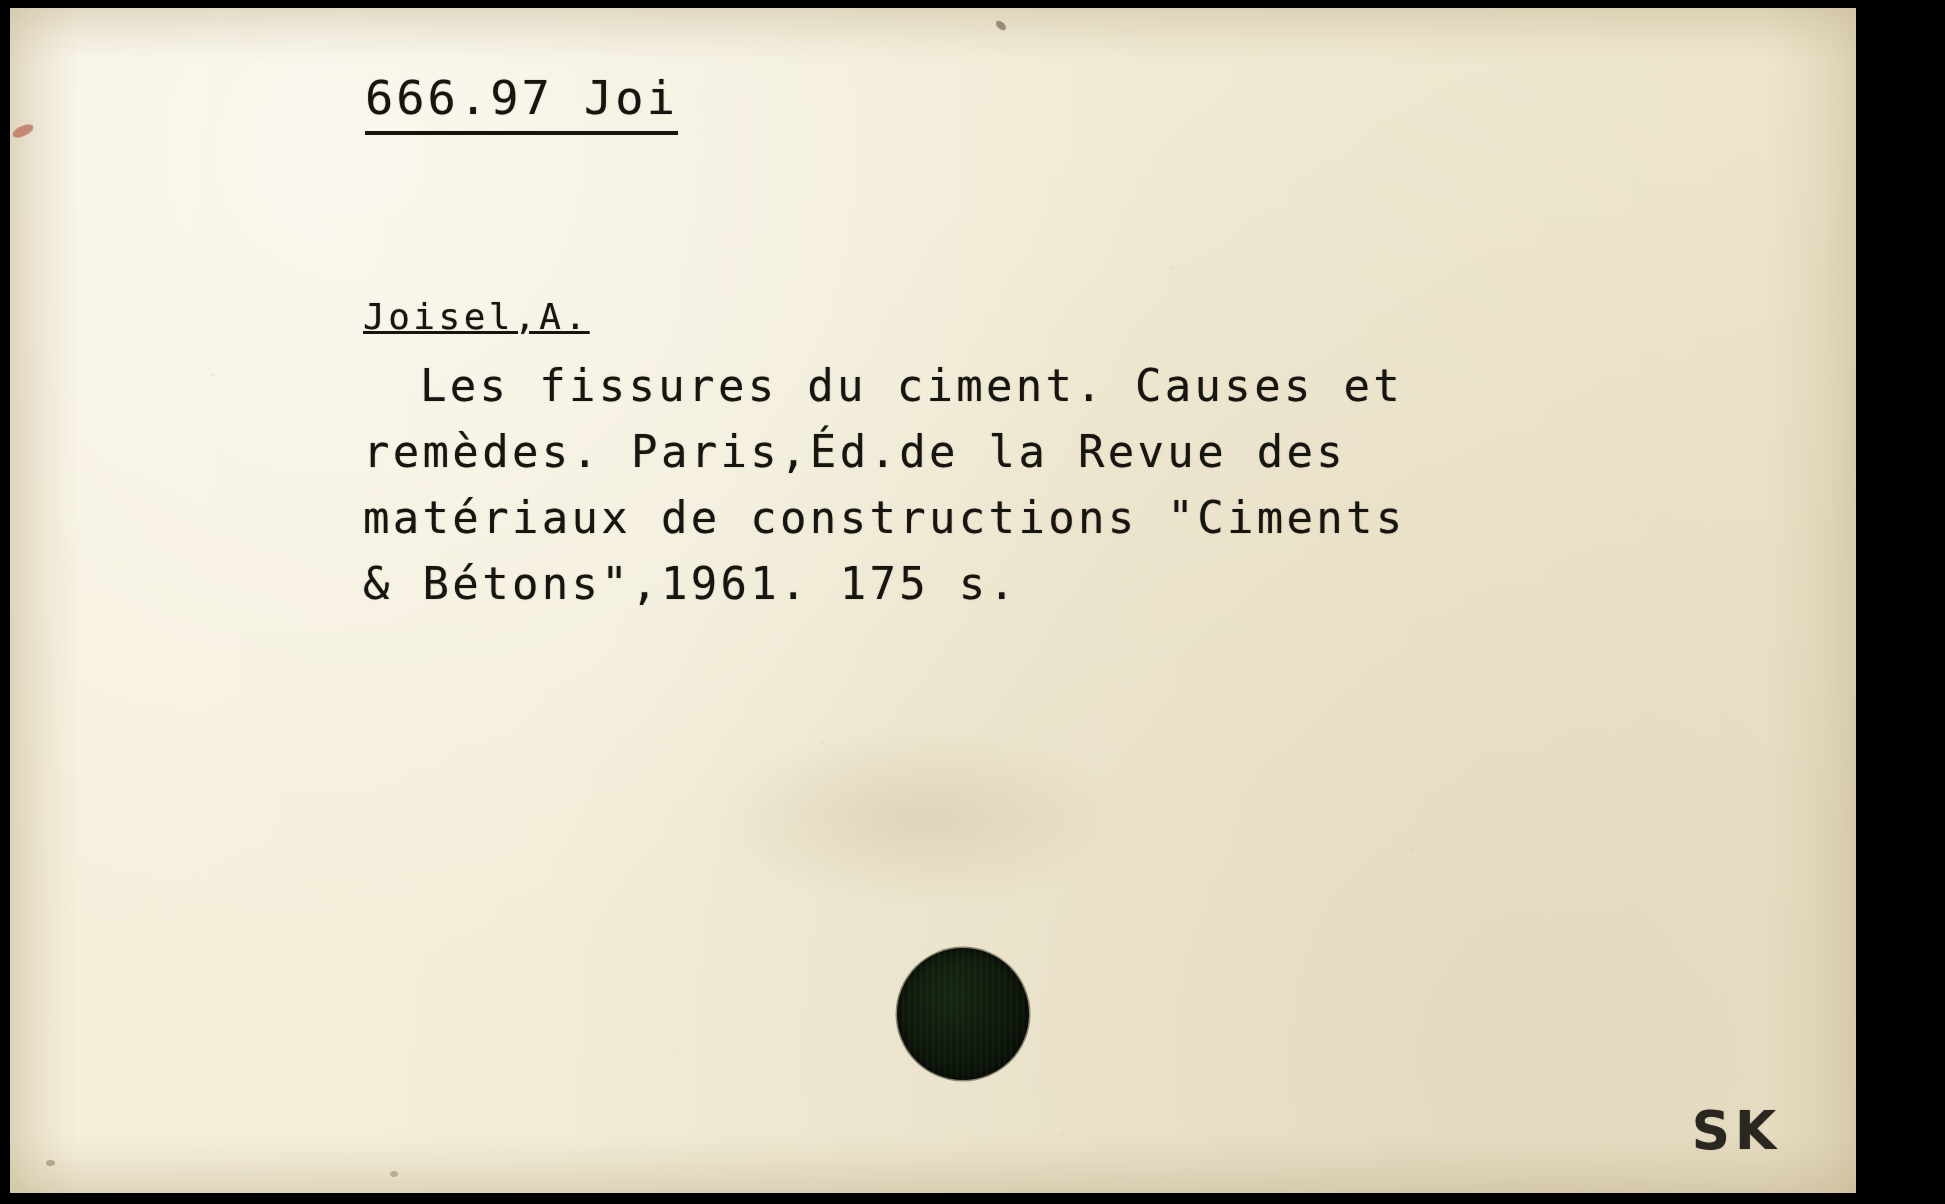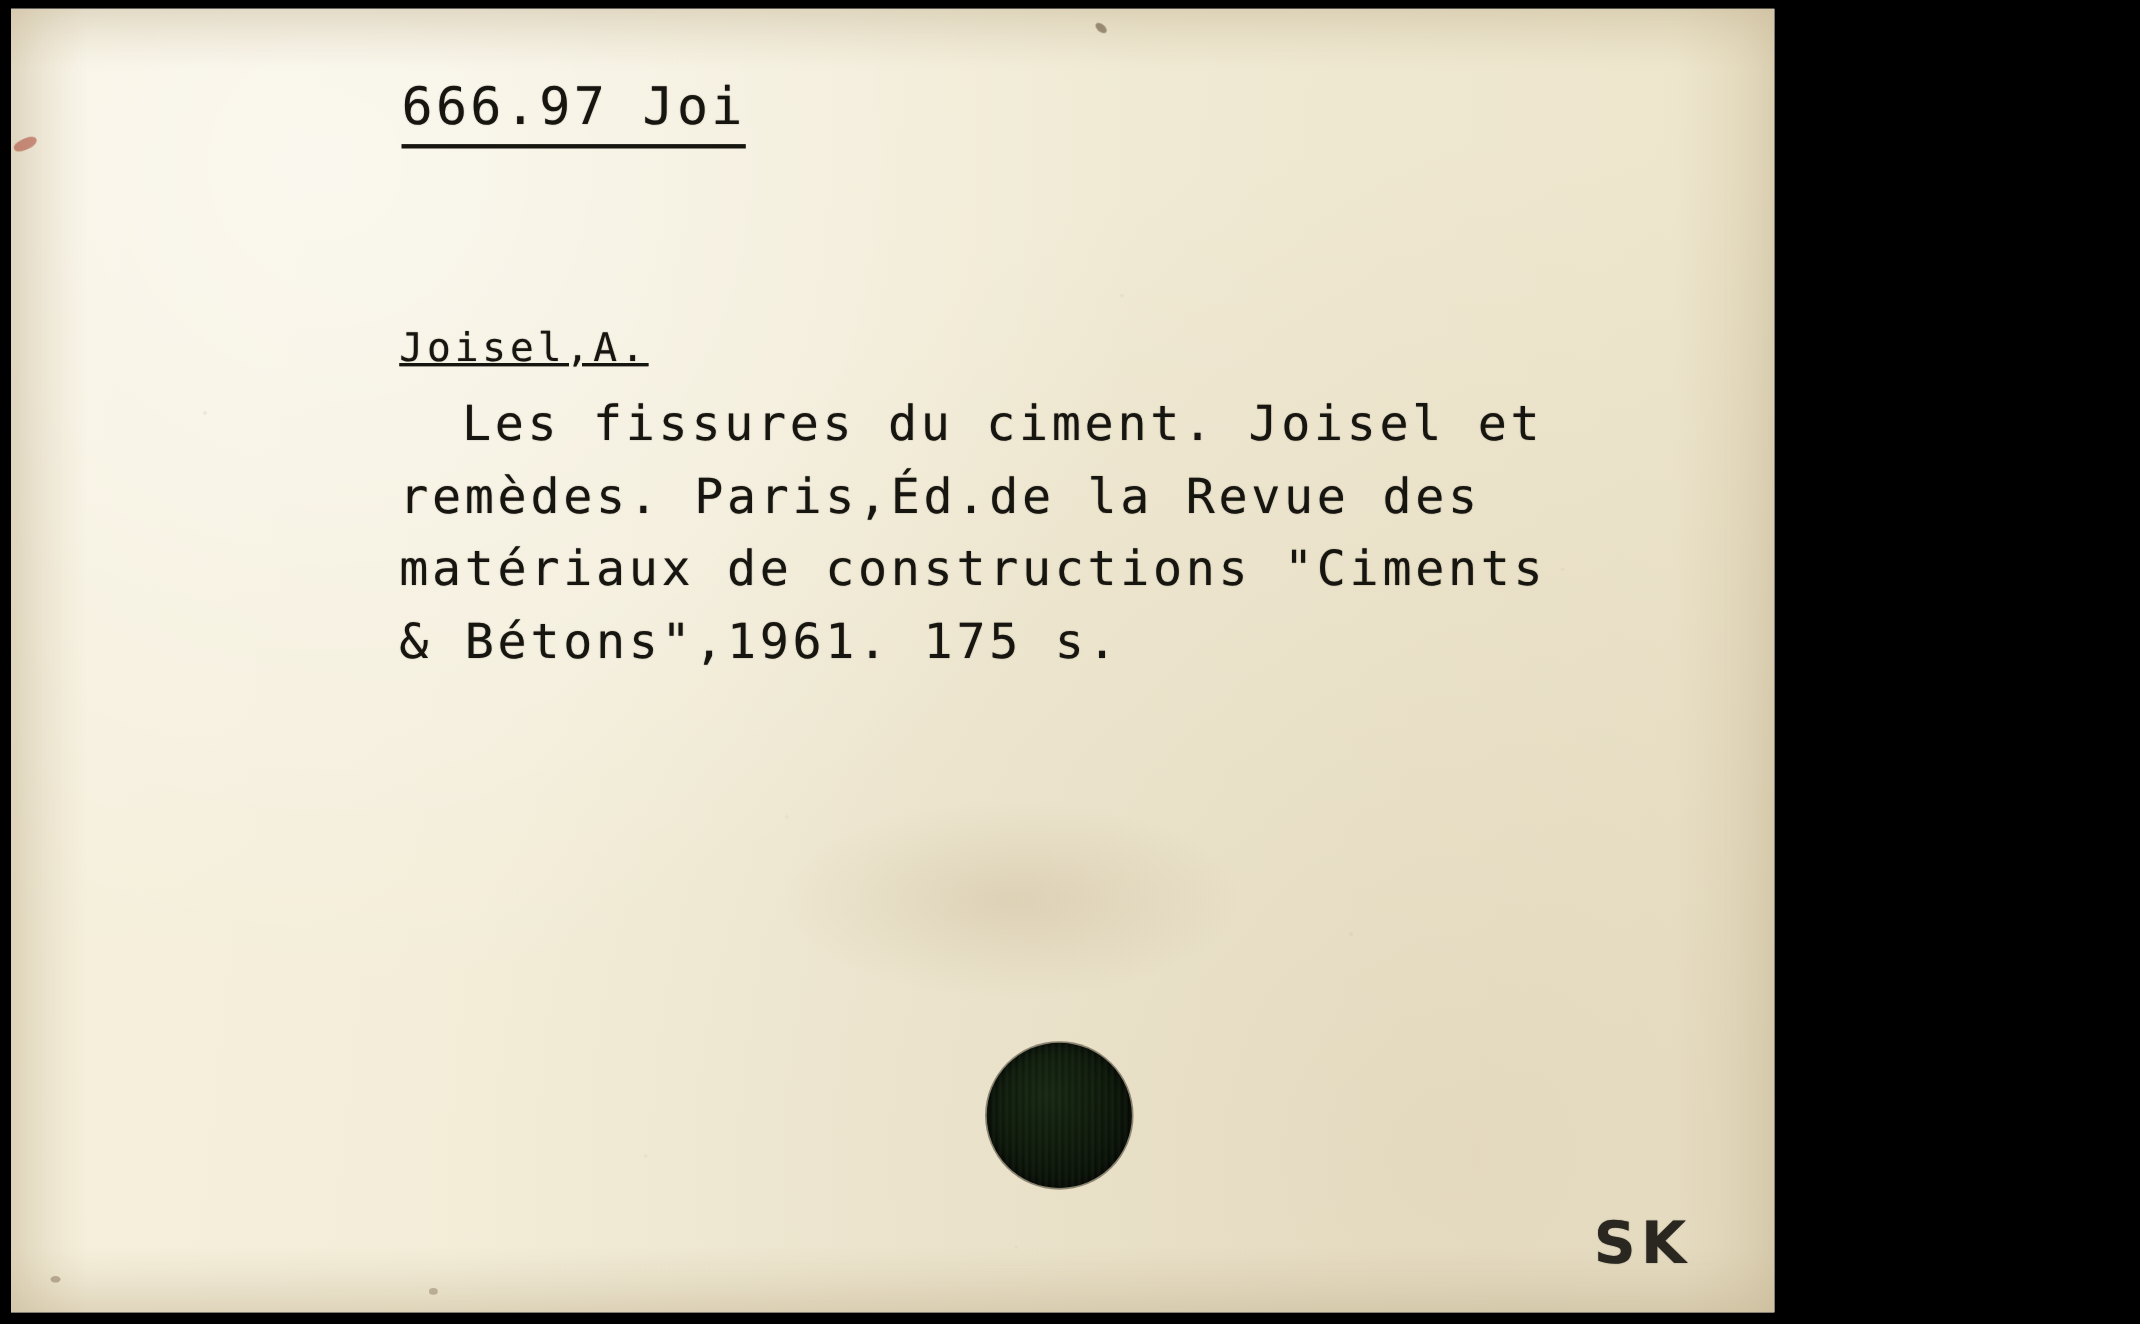--- a/index.html
+++ b/index.html
@@ -21,21 +21,21 @@
     top: 0;
     width: 1945px;
     height: 1204px;
     background: #000;
   }
 
   .card {
     position: absolute;
     left: 10px;
     top: 8px;
-    width: 1603px;
+    width: 1846px;
     height: 1185px;
     background: #f4eedb;
     background-image:
       radial-gradient(circle at 18% 12%, rgba(255,255,255,0.55) 0%, rgba(255,255,255,0) 45%),
       radial-gradient(circle at 82% 88%, rgba(214,201,172,0.45) 0%, rgba(214,201,172,0) 55%),
       linear-gradient(96deg, #f6f0dd 0%, #f2ecd7 38%, #efe8d1 70%, #ece4ca 100%);
     box-shadow: inset 0 0 44px rgba(170,156,124,0.30);
     overflow: hidden;
   }
 
@@ -209,21 +209,21 @@
     <div class="fleck-red"></div>
     <div class="fleck-dot-1"></div>
     <div class="fleck-dot-2"></div>
     <div class="fleck-dot-3"></div>
     <div class="smudge"></div>
 
     <div class="typed" id="callnumber"><span class="ul">666.97 Joi</span></div>
 
     <div class="typed" id="author">Joisel,A.</div>
 
-    <div class="typed body-line" id="line1">Les fissures du ciment. Joisel et</div>
+    <div class="typed body-line" id="line1">Les fissures du ciment. Causes et</div>
     <div class="typed body-line" id="line2">remèdes. Paris,Éd.de la Revue des</div>
     <div class="typed body-line" id="line3">matériaux de constructions "Ciments</div>
     <div class="typed body-line" id="line4">&amp; Bétons",1961. 175 s.</div>
 
     <div class="punch-hole"></div>
 
     <div class="typed" id="initials">SK</div>
 
   </div>
 </div>

